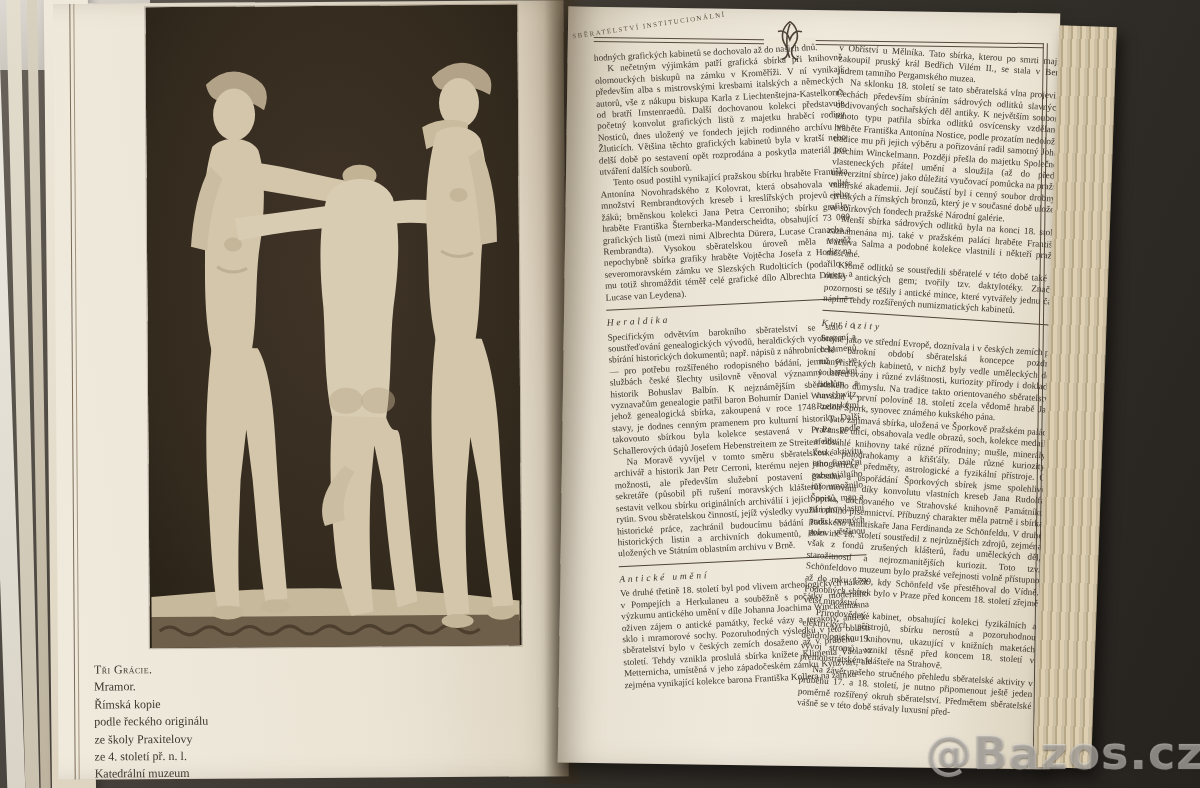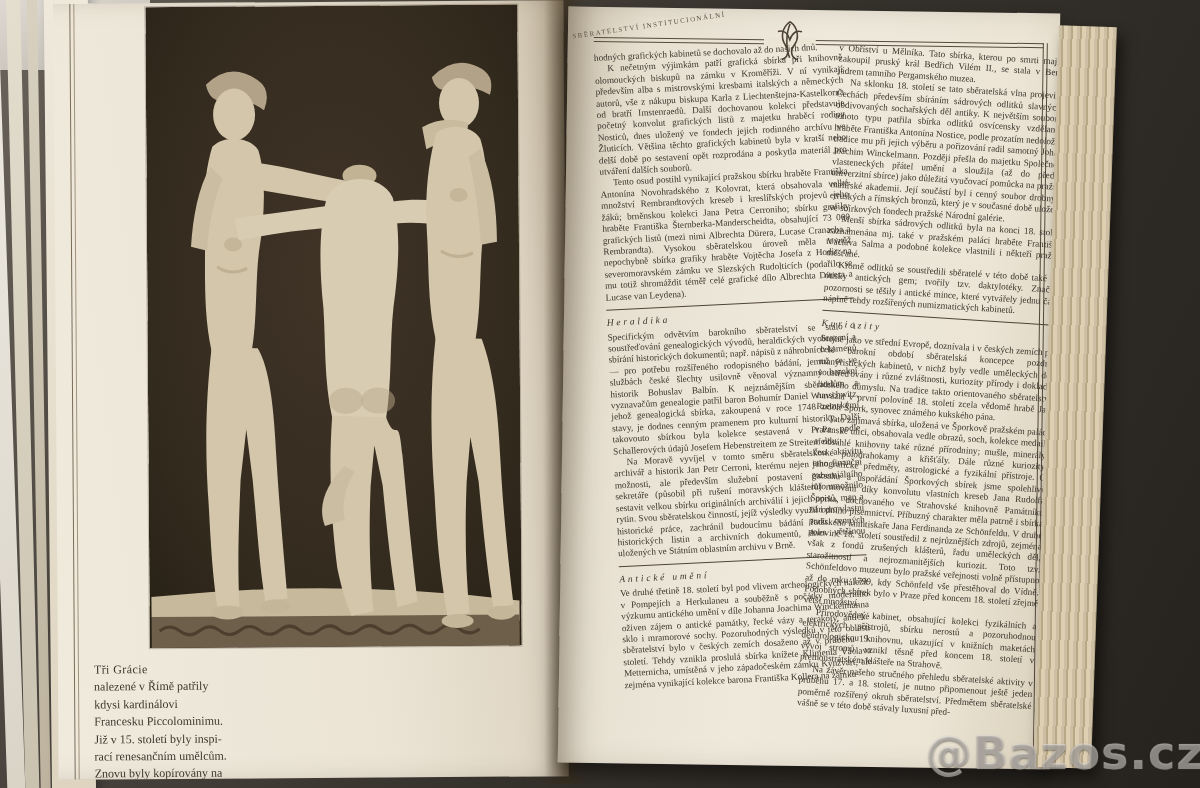--- a/index.html
+++ b/index.html
@@ -128,28 +128,28 @@
         <path d="M334 144 C346 172 350 202 350 237 L334 240 C332 207 328 177 322 152 Z" fill="#cbbda1"></path>
         <path d="M288 332 C282 382 282 437 286 492 C288 542 292 577 298 612 L320 608 C316 564 316 520 318 477 L322 432 L330 477 C334 522 338 567 344 604 L364 600 C358 547 354 500 352 457 C350 407 346 367 334 334 Z" fill="#d3c6ab"></path>
         <ellipse cx="308" cy="616" rx="16" ry="7" fill="#c4b698"></ellipse>
         <ellipse cx="352" cy="608" rx="14" ry="7" fill="#c4b698"></ellipse>
         <ellipse cx="312" cy="190" rx="9" ry="7" fill="#b3a286" opacity=".45"></ellipse>
         <path d="M294 246 q16 10 32 2" stroke="#b3a286" stroke-width="3" fill="none" opacity=".6"></path>
       </g>
     </svg>
 
     <div class="captions">
-      <div class="cap-col">
-        <div class="cap0">Tři Grácie</div>
-        <div>nalezené v Římě patřily</div>
-        <div>kdysi kardinálovi</div>
-        <div>Francesku Piccolominimu.</div>
-        <div>Již v 15. století byly inspi-</div>
-        <div>rací renesančním umělcům.</div>
-        <div>Znovu byly kopírovány na</div>
+      <div class="cap-col cap-col1">
+        <div class="cap0">Tři Grácie.</div>
+        <div>Mramor.</div>
+        <div>Římská kopie</div>
+        <div>podle řeckého originálu</div>
+        <div>ze školy Praxitelovy</div>
+        <div>ze 4. století př. n. l.</div>
+        <div>Katedrální muzeum</div>
 
       </div>
     </div>
   </div>
 
   <div class="gutter"></div>
 
   <div class="page right-page">
     <div class="running-head">SBĚRATELSTVÍ INSTITUCIONÁLNÍ</div>
     <div class="top-rule"></div>

